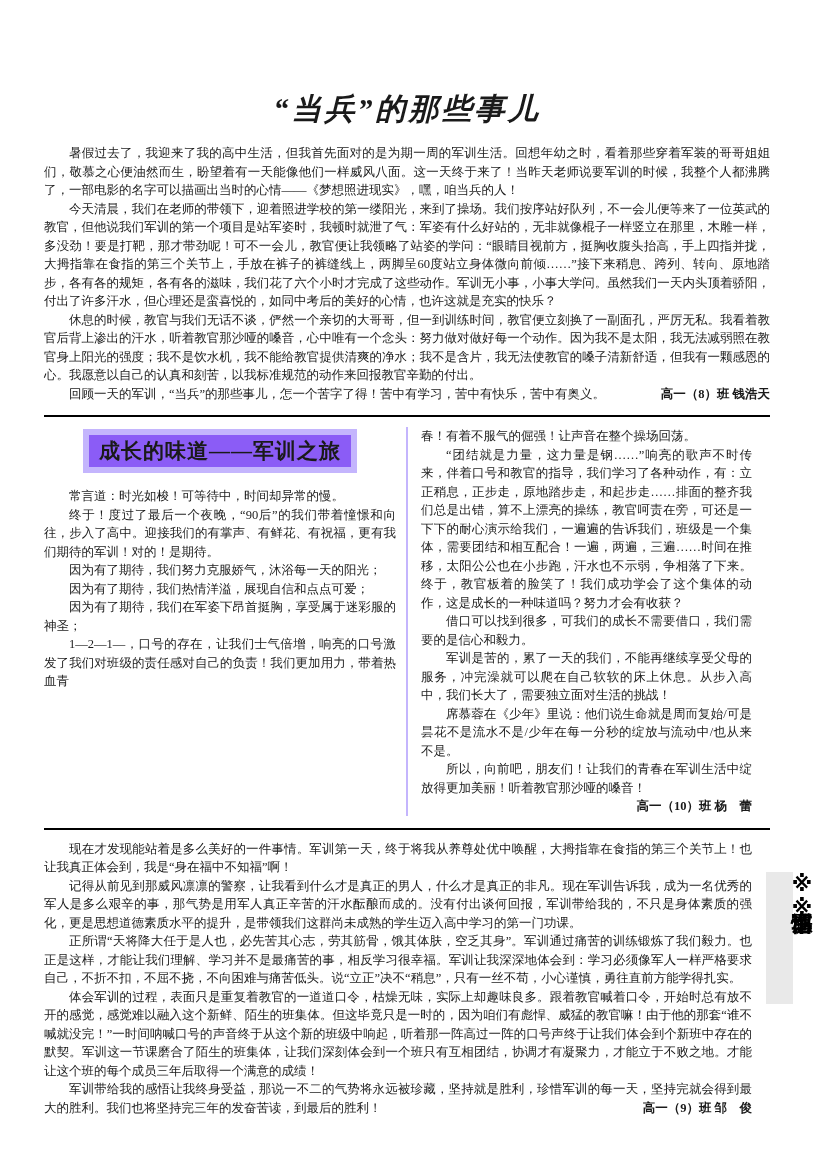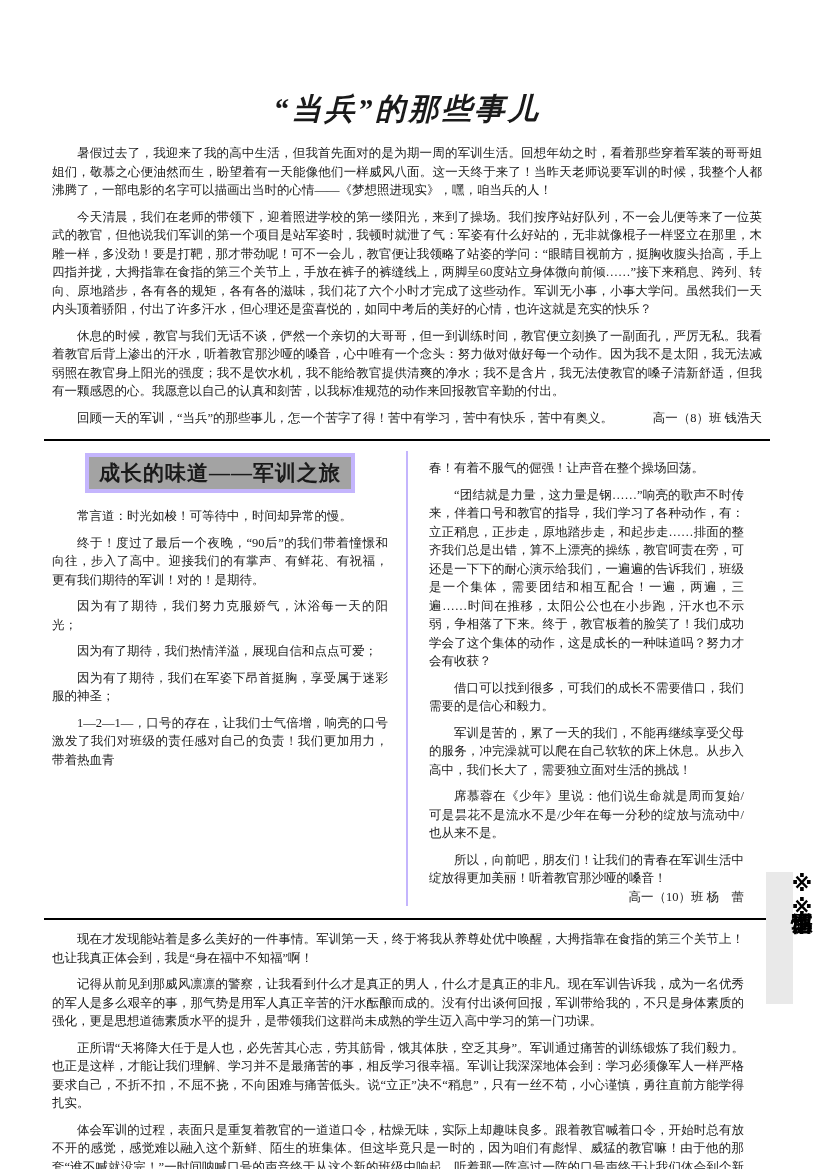--- a/index.html
+++ b/index.html
@@ -10,41 +10,41 @@
     position:relative;
   }
   .page { padding:90px 57px 0 44px; }
 
   .main-title {
     text-align:center; font-size:30px; font-weight:bold; font-style:italic;
     letter-spacing:3px; margin:0 0 16px 0; line-height:38px;
   }
 
   p.body-text {
-    margin:8px; font-size:12.5px; line-height:18.5px;
+    margin:0; font-size:12.5px; line-height:18.5px;
     text-align:justify; text-indent:2em;
   }
   p.no-indent { text-indent:0; }
-  .byline { float:right; white-space:nowrap; padding-left:14px; }
+  .byline { float:right; white-space:nowrap; padding-left:14px;font-weight:bold; }
 
   .rule {
     border:none; border-top:2px solid #000;
     margin:12px 0 10px 0;
   }
 
   .columns { display:flex; }
   .col-left  { width:352px; padding-right:10px; }
   .col-right { width:331px; border-left:2px solid #c4b5fd; padding-left:13px; }
 
   .boxed-title {
     width:-moz-fit-content; width:fit-content;
     margin:2px auto 14px auto;
-    border:4px solid #c4b5fd; padding:2px 10px;
+    border:6px solid #c4b5fd; padding:2px 10px;
     font-size:21px; font-weight:bold; letter-spacing:1px;
-    background:#a3a3a3;
+    background:#8b5cf6;
   }
 
   .essay3 { padding-right:18px; margin-top:2px; }
 
   .v-banner {
     position:absolute; top:872px; right:12px;
     display:flex; flex-direction:row; align-items:flex-start;
   }
   .v-banner .strip {
     width:27px; height:132px; background:#e9e9e9;

